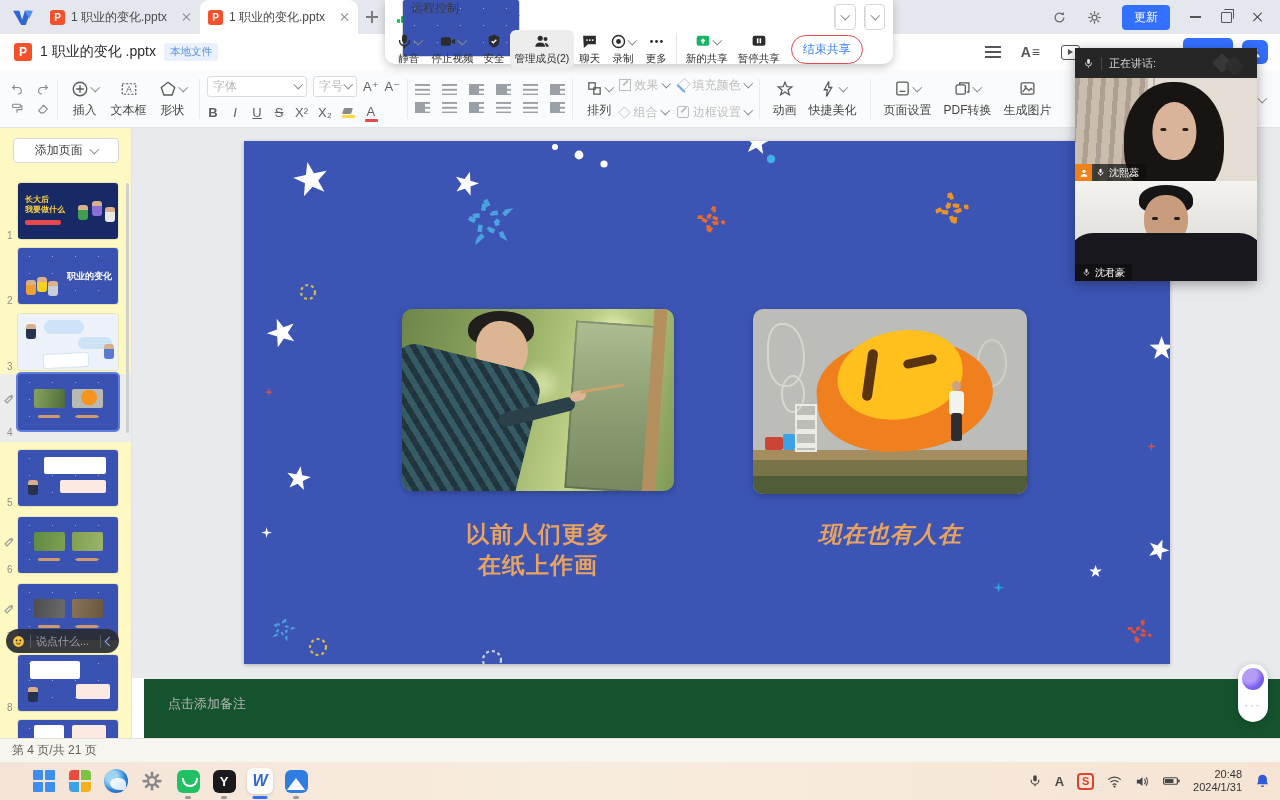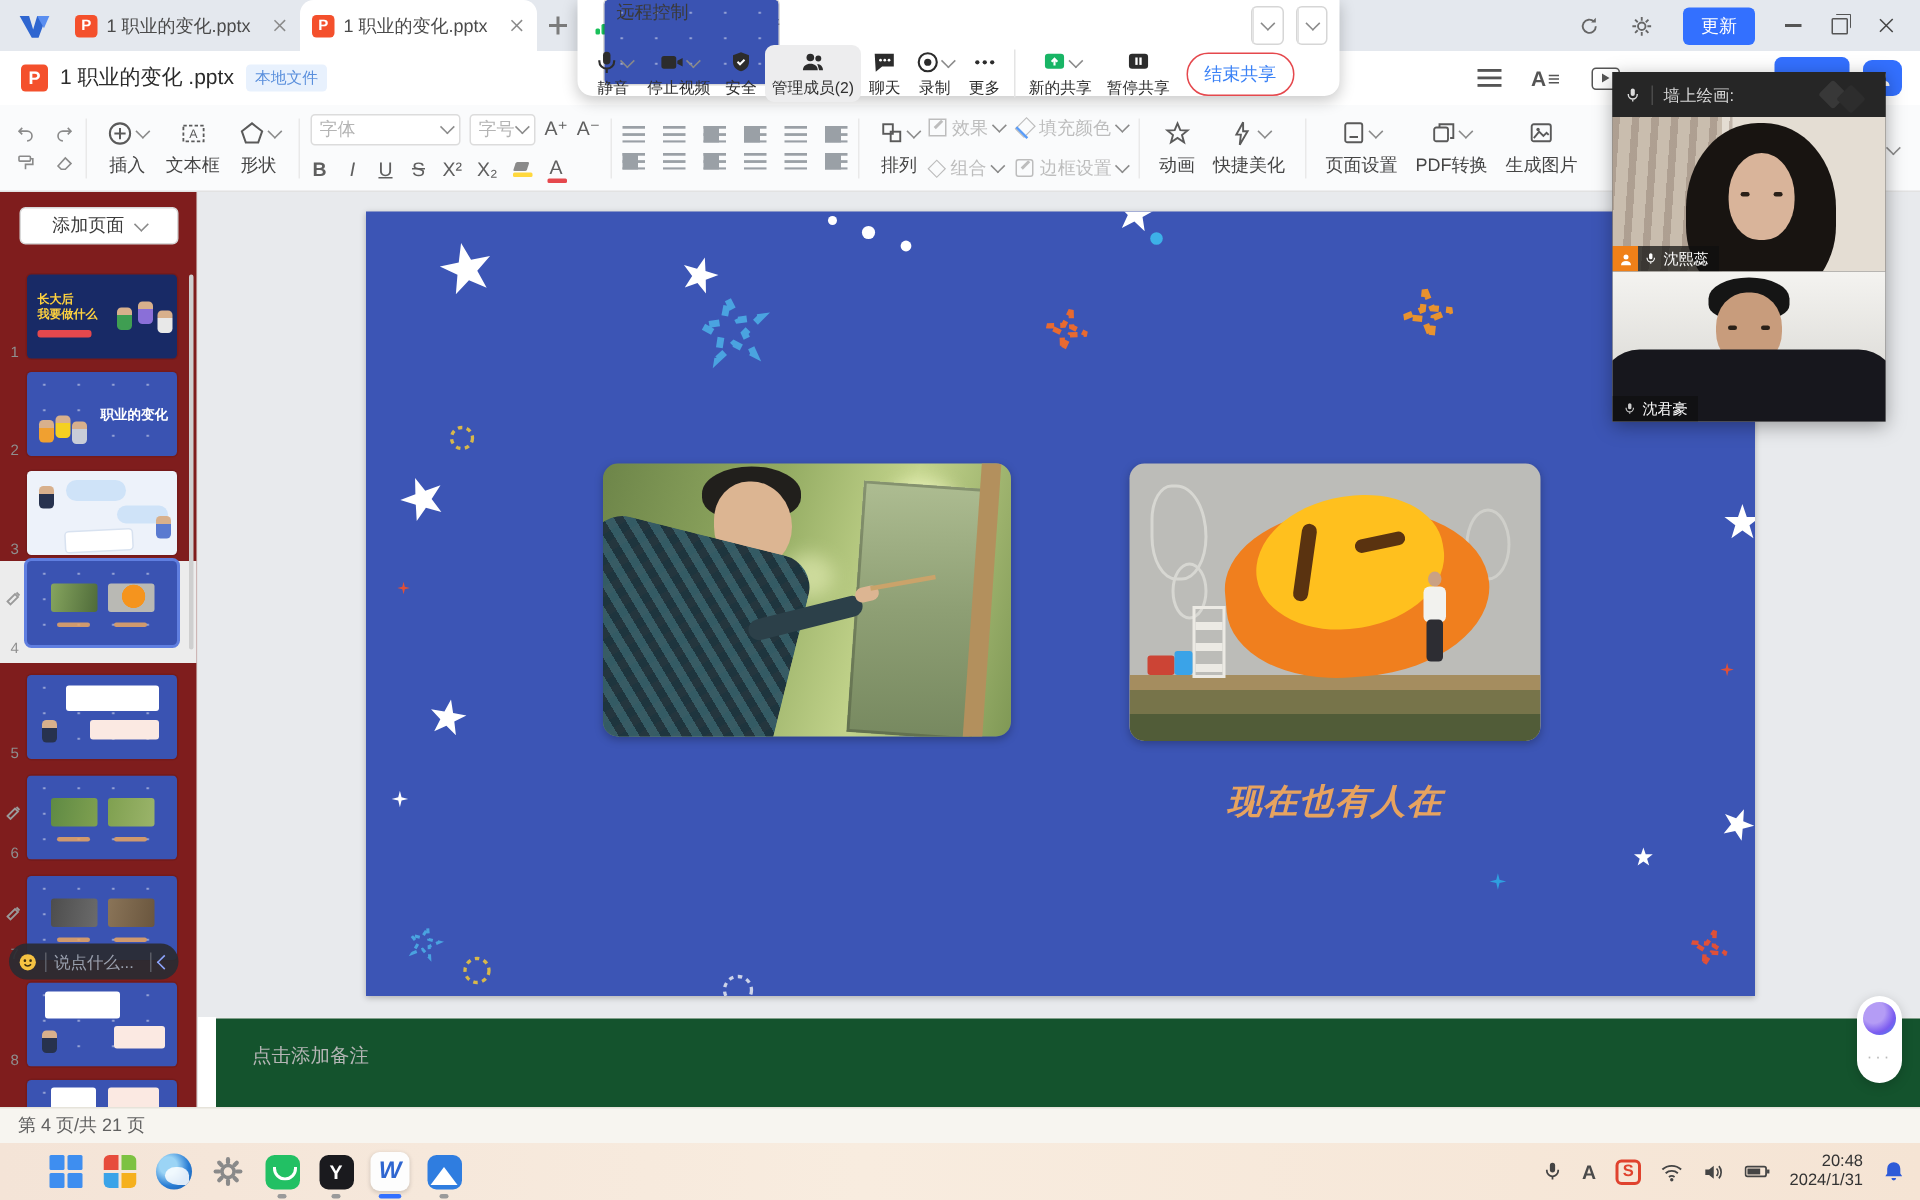--- a/index.html
+++ b/index.html
@@ -79,21 +79,21 @@
   .gray .bi,.gray{color:#bdbdbd!important;}
   .smallbtn{display:flex;align-items:center;gap:4px;font-size:12px;color:#4a4a4a;height:20px;}
   .diam{width:9px;height:9px;border:1.4px solid #bdbdbd;transform:rotate(45deg) scale(.8);}
   .fillu{position:relative;padding-bottom:3px;}
   .fillu::after{content:"";position:absolute;left:-1px;bottom:0;width:13px;height:2.4px;background:#5a9cf8;}
   .pencilsq{width:10px;height:10px;border:1.4px solid #bdbdbd;border-radius:2px;position:relative;}
   .pencilsq::before{content:"";position:absolute;left:2px;top:2px;width:7px;height:1.6px;background:#bdbdbd;transform:rotate(-45deg);}
   .rib-chev{position:absolute;left:1259px;top:98px;z-index:5;}
 
   
-  .sidebar{position:absolute;left:0;top:128px;width:132px;height:610px;background:#7f1d1d;border-right:1px solid #e3e3e3;box-sizing:border-box;overflow:hidden;}
+  .sidebar{position:absolute;left:0;top:128px;width:132px;height:610px;background:#fef9c3;border-right:1px solid #e3e3e3;box-sizing:border-box;overflow:hidden;}
   .addpage{position:absolute;left:13px;top:10px;width:106px;height:25px;border:1px solid #d8d8d8;border-radius:4px;background:#fff;display:flex;align-items:center;justify-content:center;gap:8px;font-size:12px;color:#3c3c3c;box-sizing:border-box;}
   .srow{position:absolute;left:0;width:132px;height:62px;}
   .srow.sel{background:#ececec;height:68px;margin-top:-3px;padding-top:3px;box-sizing:border-box;}
   .snum{position:absolute;left:7px;bottom:4px;font-size:10px;color:#8f8f8f;}
   .sbadge{position:absolute;left:2px;top:16px;width:14px;height:14px;color:#9a9a9a;}
   .t{position:absolute;left:18px;top:0;width:100px;height:56px;border-radius:3px;background:#3a53b2;overflow:hidden;box-shadow:0 0 0 1px rgba(0,0,0,.08);background-image:radial-gradient(rgba(255,255,255,.5) .7px,transparent 1px);background-size:23px 17px;}
   .sel .t{box-shadow:0 0 0 2px #5f7ee0;}
   .wcard{position:absolute;background:#fff;border-radius:2px;}
   .bub{position:absolute;background:#cfe3f8;border-radius:7px;}
   .pfig{position:absolute;width:10px;height:15px;border-radius:3px;background:linear-gradient(#d8b08c 0 34%,#27324e 34%);}
@@ -611,20 +611,24 @@
         <div class="graf-d1"></div>
         <div class="graf-d2"></div>
         <div class="ladder"></div>
         <div class="cooler"></div>
         <div class="cooler2"></div>
         <div class="painter-head"></div>
         <div class="painter-shirt"></div>
         <div class="painter-pants"></div>
       </div>
 
+      <div class="cap" style="left:158px;top:378px;width:272px;">
+        <div>以前人们更多</div>
+        <div>在纸上作画</div>
+      </div>
       <div class="cap" style="left:509px;top:378px;width:274px;font-style:italic;">
         <div>现在也有人在</div>
       </div>
     </div>
   </div>
 
   <div class="notesbar">
     <span class="notesph">点击添加备注</span>
   </div>
 
@@ -841,21 +845,21 @@
   </div>
 
   <div class="vpanel">
     <div class="vhead">
       <svg width="11" height="13" viewBox="0 0 24 24">
           <rect x="9" y="2" width="6" height="11" rx="3" fill="#ddd"></rect>
           <path d="M5.5 10v1a6.5 6.5 0 0 0 13 0v-1" fill="none" stroke="#ddd" stroke-width="2"></path>
           <line x1="12" y1="18" x2="12" y2="21" stroke="#ddd" stroke-width="2"></line>
         </svg>
       <span class="vh-sep"></span>
-      <span>墙上绘画:</span>
+      <span>正在讲话:</span>
       <span class="wm">
           <i style="left:4px;top:2px;"></i>
           <i style="left:16px;top:5px;background:#2e2e2e;"></i>
         </span>
     </div>
     <div class="v1">
       <div class="curtain"></div>
       <div class="hair1"></div>
       <div class="face1">
         <span class="eye" style="left:8px;top:26px;"></span>

